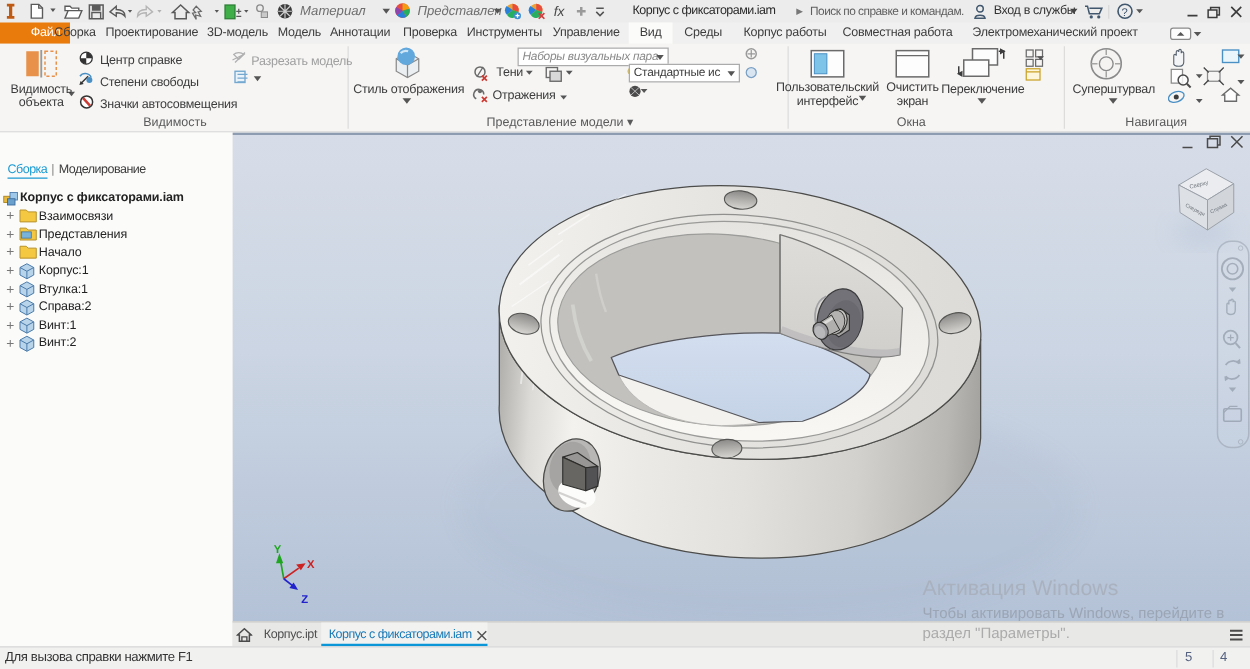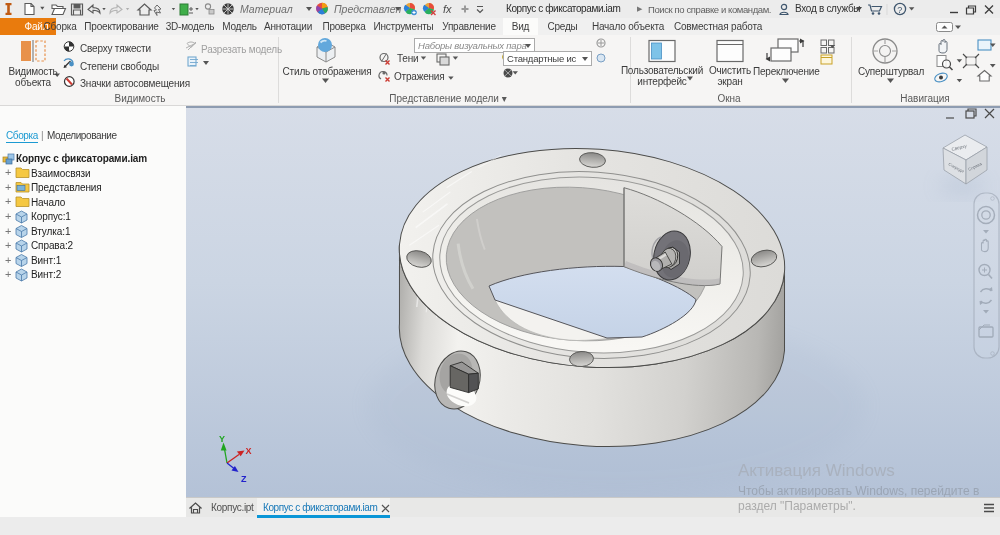--- a/index.html
+++ b/index.html
@@ -138,22 +138,23 @@
     <div class="rtab" style="left:40px;width:40px;">Сборка</div>
     <div class="rtab" style="left:84px;width:75px;">Проектирование</div>
     <div class="rtab" style="left:163px;width:54px;">3D-модель</div>
     <div class="rtab" style="left:221px;width:37px;">Модель</div>
     <div class="rtab" style="left:260px;width:56px;">Аннотации</div>
     <div class="rtab" style="left:319px;width:50px;">Проверка</div>
     <div class="rtab" style="left:371px;width:65px;">Инструменты</div>
     <div class="rtab" style="left:439px;width:60px;">Управление</div>
     <div class="rtab active" style="left:503px;width:35px;">Вид</div>
     <div class="rtab" style="left:541px;width:43px;">Среды</div>
-    <div class="rtab" style="left:588px;width:80px;">Начало объекта</div>
+    <div class="rtab" style="left:588px;width:80px;">Корпус работы</div>
     <div class="rtab" style="left:671px;width:94px;">Совместная работа</div>
+    <div class="rtab" style="left:768px;width:152px;">Электромеханический проект</div>
     <svg class="abs" style="left:936px;top:3px;" width="26" height="12" viewBox="0 0 26 12">
       <rect x="0.5" y="1.5" width="16" height="9" rx="2" fill="#fdfdfd" stroke="#8a8a8a"></rect>
       <path d="M5.5 7.5l3-3 3 3z" fill="#555"></path>
       <path d="M19 4.5l3 3.5 3-3.5z" fill="#555"></path>
     </svg>
   </div>
   <div id="ribbon" class="abs">
     <div class="psep" style="left:278px;"></div>
     <div class="psep" style="left:630px;"></div>
     <div class="psep" style="left:851px;"></div>
@@ -256,21 +257,21 @@
       <rect x="978" y="5" width="13" height="10" fill="#eaf4fb" stroke="#4a90c4" stroke-width="1.1"></rect>
       <path d="M994 8l3 3.6 3-3.6z" fill="#555" transform="scale(0.95) translate(48,1)"></path>
 
       <rect x="966" y="22" width="10" height="8" fill="none" stroke="#8a8a8a" stroke-width="1"></rect>
       <path d="M963 19l4 4M979 19l-4 4M963 33l4-4M979 33l-4-4" stroke="#4a4a4a" stroke-width="1.1"></path>
       <path d="M994 25l3 3.6 3-3.6z" fill="#555" transform="scale(0.95) translate(48,5.5)"></path>
 
       <path d="M978 41l6.5-5.5 6.5 5.5h-1.8v5h-9.4v-5z" fill="#fdfdfd" stroke="#6a6a6a" stroke-width="1.1"></path>
     </svg>
     <div class="rbtxt" style="left:0px;top:31px;width:66px;text-align:center;">Видимость<br>объекта</div>
-    <div class="rbtxt" style="left:80px;top:8px;">Сверху тяжести</div>
+    <div class="rbtxt" style="left:80px;top:8px;">Центр справке</div>
     <div class="rbtxt" style="left:80px;top:25.5px;">Степени свободы</div>
     <div class="rbtxt" style="left:80px;top:43px;">Значки автосовмещения</div>
     <div class="rbtxt rbgrey" style="left:201px;top:8.5px;">Разрезать модель</div>
     <div class="rbtxt" style="left:281px;top:31px;width:92px;text-align:center;white-space:nowrap;">Стиль отображения</div>
     <div class="combo" style="left:377px;top:3px;width:121px;margin-left:37px;">Наборы визуальных пара
       <div class="caret" style="right:3px;top:5px;border-top-color:#555;"></div></div>
     <div class="rbtxt" style="left:397px;top:18px;">Тени</div>
     <div class="rbtxt" style="left:394px;top:35.5px;">Отражения</div>
     <div class="combo" style="left:503px;top:16px;width:89px;font-style:normal;color:#3c3c3c;">Стандартные ис
       <div class="caret" style="right:3px;top:5px;border-top-color:#555;"></div></div>
@@ -547,13 +548,20 @@
       <span style="position:absolute;left:6px;top:4px;font-size:10px;letter-spacing:-0.4px;color:#1879b8;white-space:nowrap;">Корпус с фиксаторами.iam</span>
       <svg style="position:absolute;left:124px;top:6px;" width="9" height="9" viewBox="0 0 9 9">
           <path d="M1 1l7 7M8 1L1 8" stroke="#555" stroke-width="1.2"></path>
         </svg>
     </div>
     <svg class="abs" style="left:797px;top:5px;" width="12" height="10" viewBox="0 0 12 10">
       <path d="M1 1.5h10M1 5h10M1 8.5h10" stroke="#4a4a4a" stroke-width="1.6"></path>
     </svg>
     <span style="position:absolute;left:552px;top:1px;font-size:12px;color:#ababab;">раздел "Параметры".</span>
   </div>
+  <div id="statusbar" class="abs">
+      <span style="position:absolute;left:4px;top:2px;">Для вызова справки нажмите F1</span>
+    <div class="ssep" style="left:941px;"></div>
+    <div class="ssep" style="left:970px;"></div>
+    <span style="position:absolute;left:948px;top:2px;color:#55617f;">5</span>
+    <span style="position:absolute;left:976px;top:2px;color:#55617f;">4</span>
+  </div>
 </div>
 
 </body></html>

